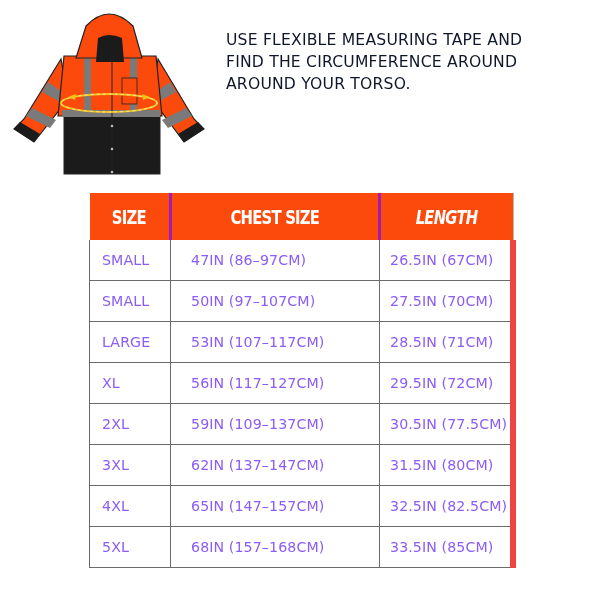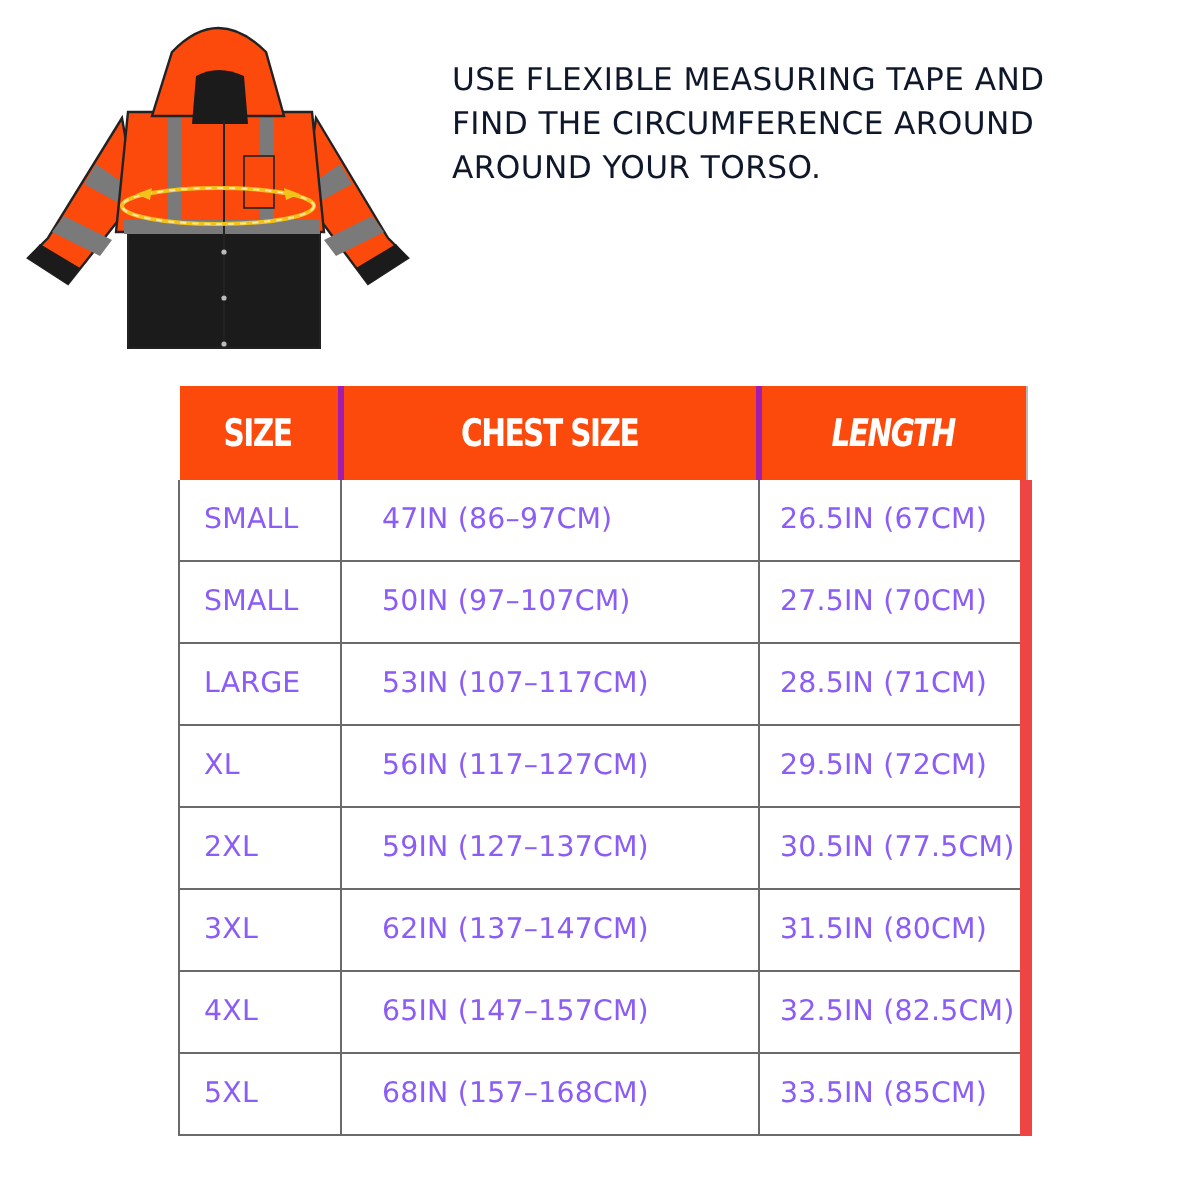--- a/index.html
+++ b/index.html
@@ -110,21 +110,21 @@
       <td class="c-chest">53IN (107–117CM)</td>
       <td class="c-len">28.5IN (71CM)</td>
     </tr>
     <tr class="row">
       <td class="c-size">XL</td>
       <td class="c-chest">56IN (117–127CM)</td>
       <td class="c-len">29.5IN (72CM)</td>
     </tr>
     <tr class="row">
       <td class="c-size">2XL</td>
-      <td class="c-chest">59IN (127–137CM)</td>
+      <td class="c-chest">59IN (109–137CM)</td>
       <td class="c-len">30.5IN (77.5CM)</td>
     </tr>
     <tr class="row">
       <td class="c-size">3XL</td>
       <td class="c-chest">62IN (137–147CM)</td>
       <td class="c-len">31.5IN (80CM)</td>
     </tr>
     <tr class="row">
       <td class="c-size">4XL</td>
       <td class="c-chest">65IN (147–157CM)</td>

